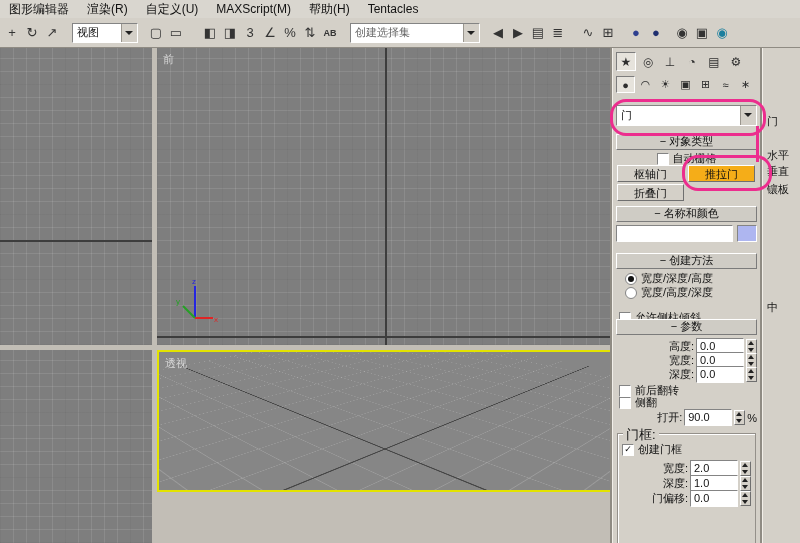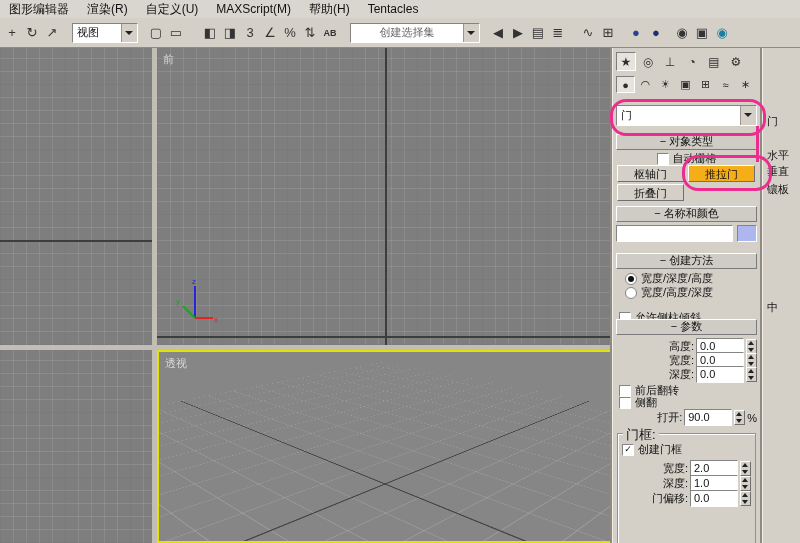--- a/index.html
+++ b/index.html
@@ -31,21 +31,21 @@
   .workspace{position:absolute;left:0;top:48px;width:800px;height:495px;background:#c2beb6;}
   .vp{position:absolute;overflow:hidden;background-color:#7e7e7e;}
   .grid{background-image:
       repeating-linear-gradient(0deg, rgba(0,0,0,.12) 0 1px, transparent 1px 65px),
       repeating-linear-gradient(90deg, rgba(0,0,0,.12) 0 1px, transparent 1px 65px),
       repeating-linear-gradient(0deg, rgba(255,255,255,.10) 0 1px, transparent 1px 13px),
       repeating-linear-gradient(90deg, rgba(255,255,255,.10) 0 1px, transparent 1px 13px);}
   .vp-topleft{left:0;top:0;width:152px;height:297px;}
   .vp-front{left:157px;top:0;width:455px;height:297px;}
   .vp-botleft{left:0;top:302px;width:152px;height:193px;}
-  .vp-persp{left:157px;top:302px;width:455px;height:193px;border:2px solid #e3e300;box-sizing:border-box;background:#868686;}
+  .vp-persp{left:157px;top:302px;width:455px;height:142px;border:2px solid #e3e300;box-sizing:border-box;background:#868686;}
   .vp-label{position:absolute;left:6px;top:4px;color:#d6d6d6;font-size:11px;z-index:3;}
   .axis-v{position:absolute;top:0;bottom:0;width:2px;background:#3d3d3d;}
   .axis-h{position:absolute;left:0;right:0;height:2px;background:#3d3d3d;}
   .persp-grid{position:absolute;left:50%;top:70%;width:900px;height:900px;
       transform:translate(-50%,-50%) perspective(520px) rotateX(66deg) rotateZ(45deg);
       background-color:transparent;
       background-image:
         linear-gradient(#474747,#474747),
         linear-gradient(90deg,#474747,#474747),
         repeating-linear-gradient(0deg, rgba(235,235,235,.22) 0 1px, transparent 1px 45px),
@@ -121,21 +121,21 @@
     <span class="tb-icon ml8">▢</span>
     <span class="tb-icon">▭</span>
     <span class="tb-icon ml14">◧</span>
     <span class="tb-icon">◨</span>
     <span class="tb-icon">3</span>
     <span class="tb-icon">∠</span>
     <span class="tb-icon">%</span>
     <span class="tb-icon">⇅</span>
     <span class="tb-icon sm">AB</span>
     <div class="combo ml10" style="width:128px;">
-      <span class="val" style="color:#666;text-align:center;">创建选择集</span>
+      <span class="val" style="color:#666;">创建选择集</span>
       <span class="dd-btn"></span>
     </div>
     <span class="tb-icon ml8">◀</span>
     <span class="tb-icon">▶</span>
     <span class="tb-icon">▤</span>
     <span class="tb-icon">≣</span>
     <span class="tb-icon ml10">∿</span>
     <span class="tb-icon">⊞</span>
     <span class="tb-icon ml8 c-blue">●</span>
     <span class="tb-icon c-blue2">●</span>

